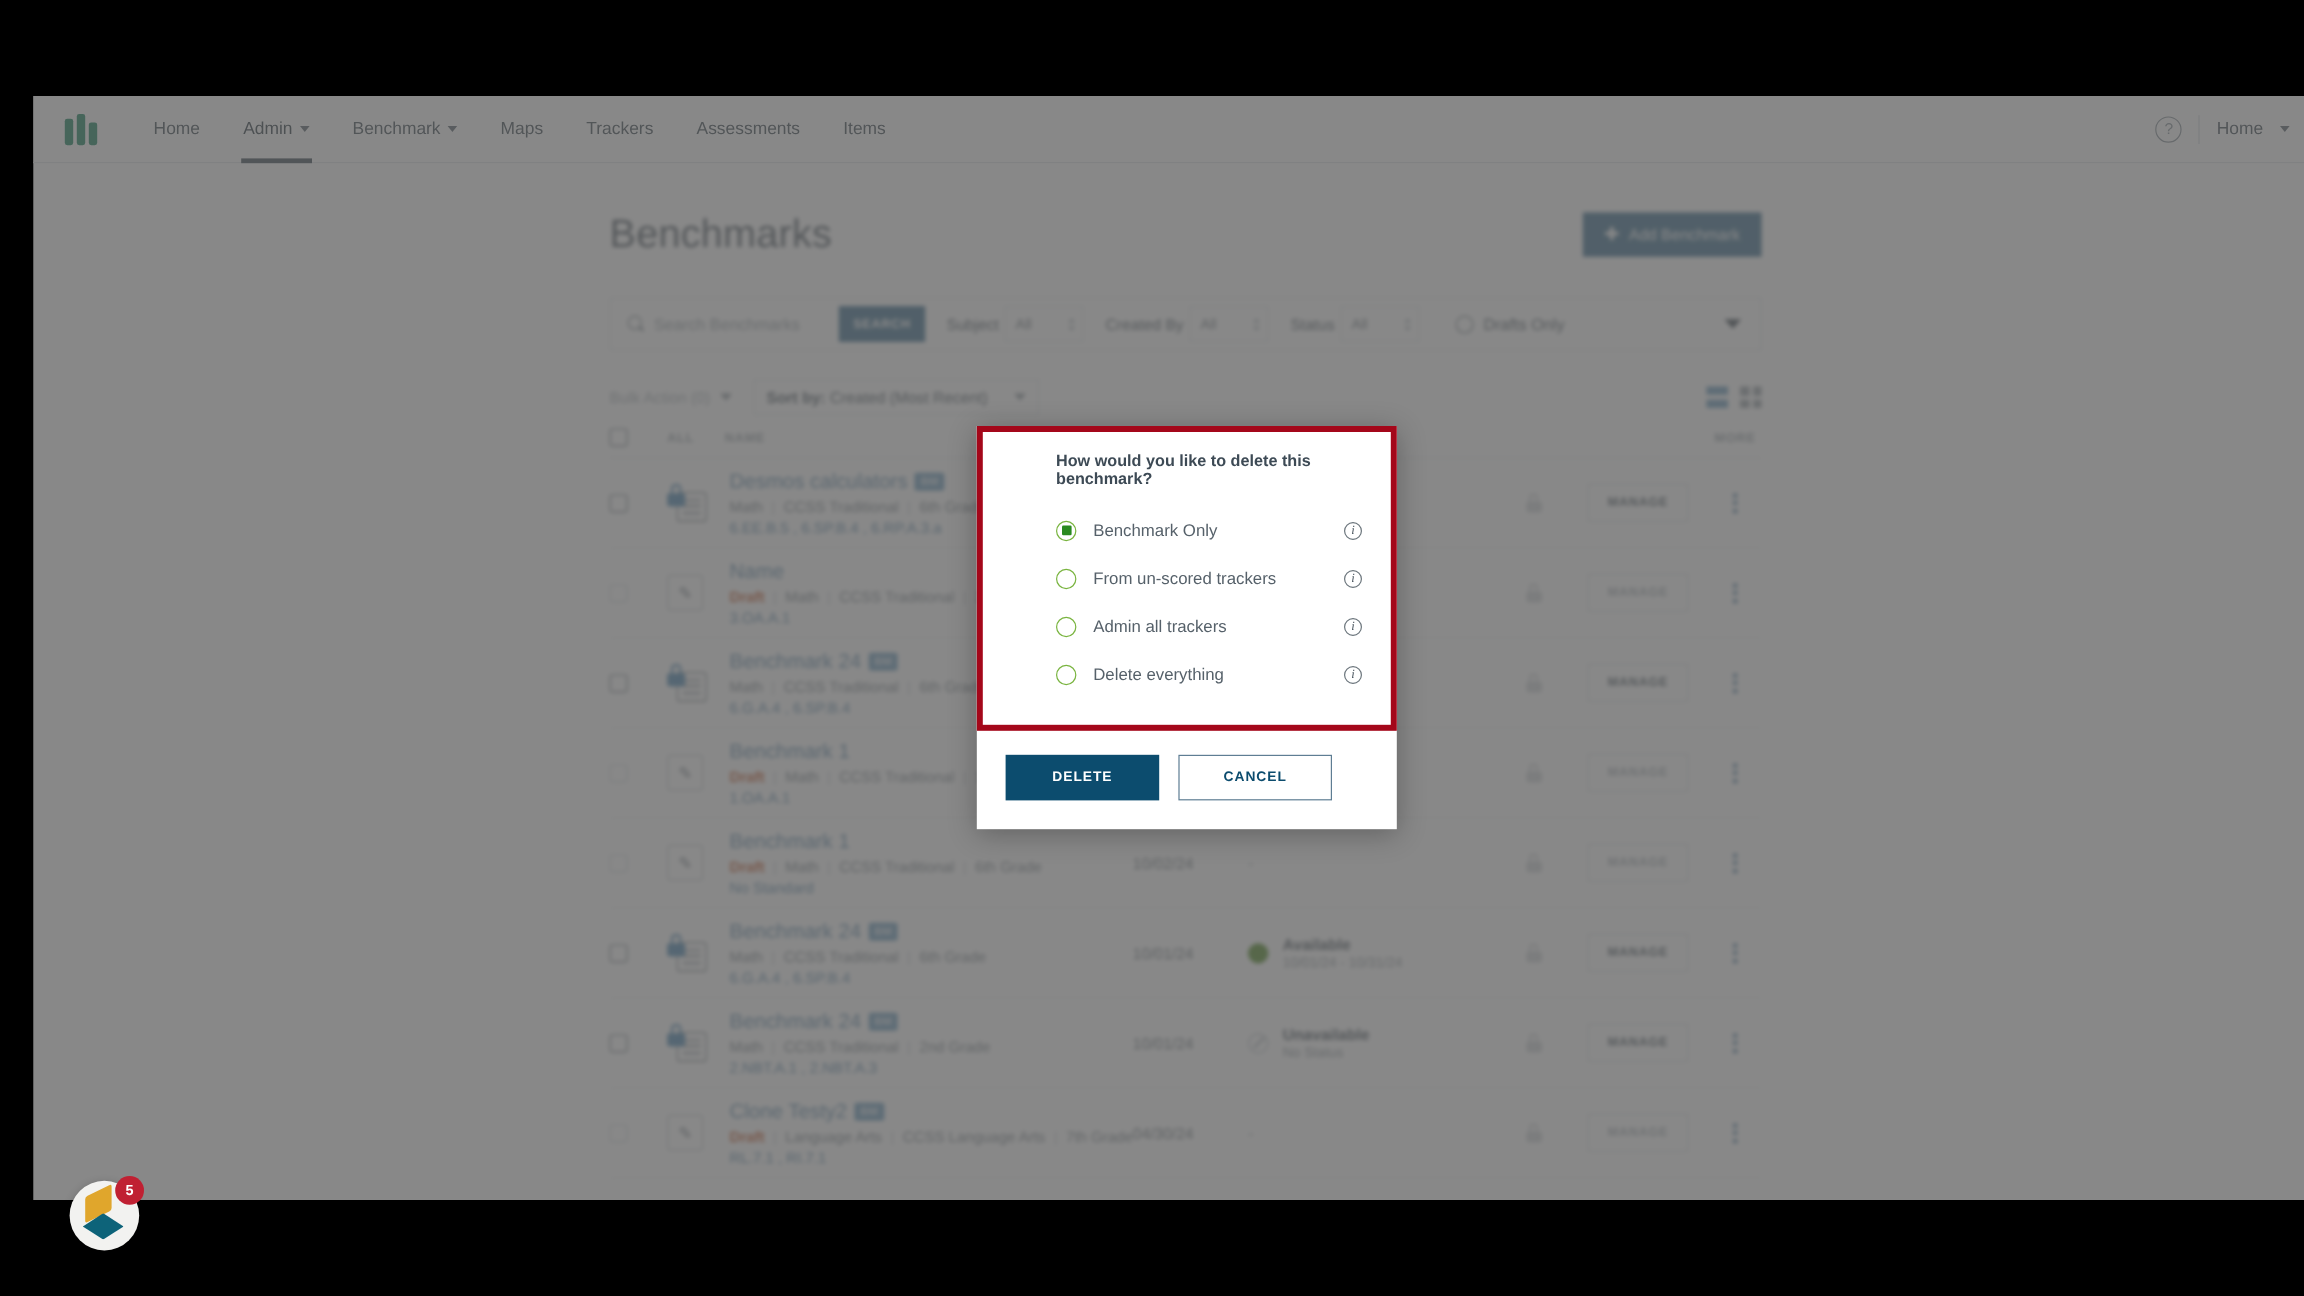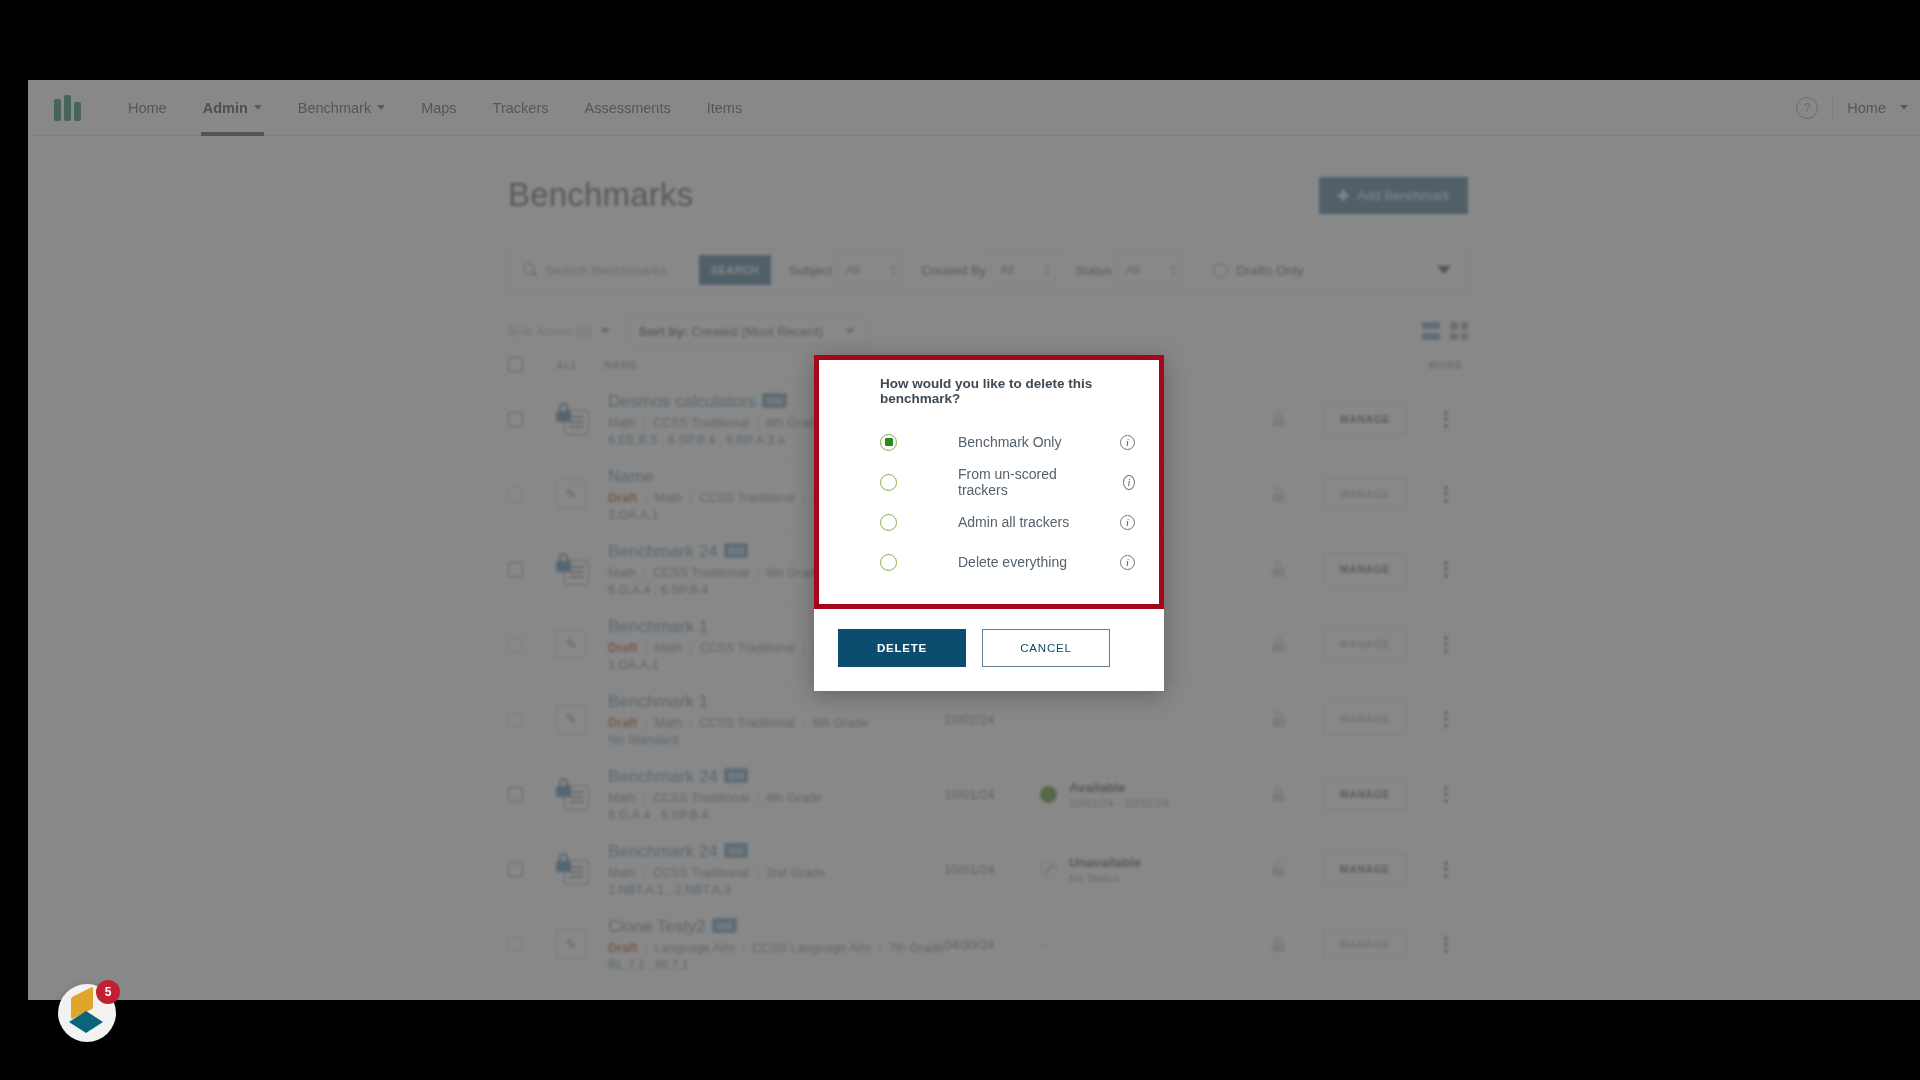--- a/index.html
+++ b/index.html
@@ -35,21 +35,21 @@
   .logo i { display: block; width: 7px; background: #12805c; border-radius: 2px; }
   .logo i:nth-child(1) { height: 22px; }
   .logo i:nth-child(2) { height: 26px; }
   .logo i:nth-child(3) { height: 19px; }
 
   .navitems { display: flex; align-items: center; height: 56px; }
   .navitem {
     position: relative; height: 56px; display: flex; align-items: center; gap: 6px;
     padding: 0 18px; font-size: 14.5px; color: #3f4b54; white-space: nowrap;
   }
-  .navitem.active { font-weight: bold; color: #2d3a43; }
+  .navitem.active { font-weight: normal; color: #2d3a43; }
   .navitem.active::after {
     content: ""; position: absolute; left: 16px; right: 16px; bottom: 0;
     height: 4px; background: #3b4a54;
   }
   .caret {
     width: 0; height: 0; border-left: 4.5px solid transparent;
     border-right: 4.5px solid transparent; border-top: 5px solid #56626b;
   }
   .navright { margin-left: auto; display: flex; align-items: center; gap: 14px; padding-right: 14px; }
   .circ-q {
@@ -214,41 +214,41 @@
   .modal-head {
     height: 62px; display: flex; align-items: center; justify-content: space-between;
     padding: 0 22px 0 24px;
   }
   .modal-title { font-size: 22px; color: #47525b; font-weight: normal; }
   .x-btn { font-size: 24px; color: #8d969c; line-height: 1; cursor: pointer; font-weight: 300; }
   .highlight-box { border: 5px solid #a4071a; background: #fff; padding-left: 37px; }
   .modal-body { padding: 16px 24px 22px 24px; }
   .modal-q { font-size: 13.5px; font-weight: bold; color: #3d4a55; }
   .opts { margin-top: 16px; }
-  .opt { display: flex; align-items: center; height: 40px; gap: 47px; }
+  .opt { display: flex; align-items: center; height: 40px; }
   .radio {
     width: 17px; height: 17px; border-radius: 50%; border: 1.8px solid #79b43f;
     background: #fff; flex: none; display: flex; align-items: center; justify-content: center;
   }
   .radio.on::after { content: ""; width: 8px; height: 8px; background: #2a8a1f; border-radius: 1px; }
   .opt-label { margin-left: 14px; font-size: 14px; color: #56616a; }
   .info {
     margin-left: auto; width: 15px; height: 15px; border-radius: 50%;
     border: 1.4px solid #6b757c; color: #4a555e; font-size: 10.5px; font-style: italic;
     display: flex; align-items: center; justify-content: center; cursor: pointer;
     font-family: "Liberation Serif", serif;
   }
   .modal-foot { padding: 20px 24px 24px 24px; display: flex; gap: 16px; }
   .btn-delete {
     background: #0c4c6e; color: #fff; border: none; width: 128px; height: 38px;
     font-size: 11.5px; font-weight: bold; letter-spacing: .8px; cursor: pointer;
   }
   .btn-cancel {
     background: #fff; color: #0c4c6e; border: 1px solid #5e7d93; width: 128px; height: 38px;
-    font-size: 11.5px; font-weight: normal; letter-spacing: .8px; cursor: pointer;
+    font-size: 11.5px; font-weight: bold; letter-spacing: .8px; cursor: pointer;
   }
   .blurred { filter: blur(1.6px); }
 </style>
 </head>
 <body>
 
 <div id="screen">
 
   <div id="page">
 

